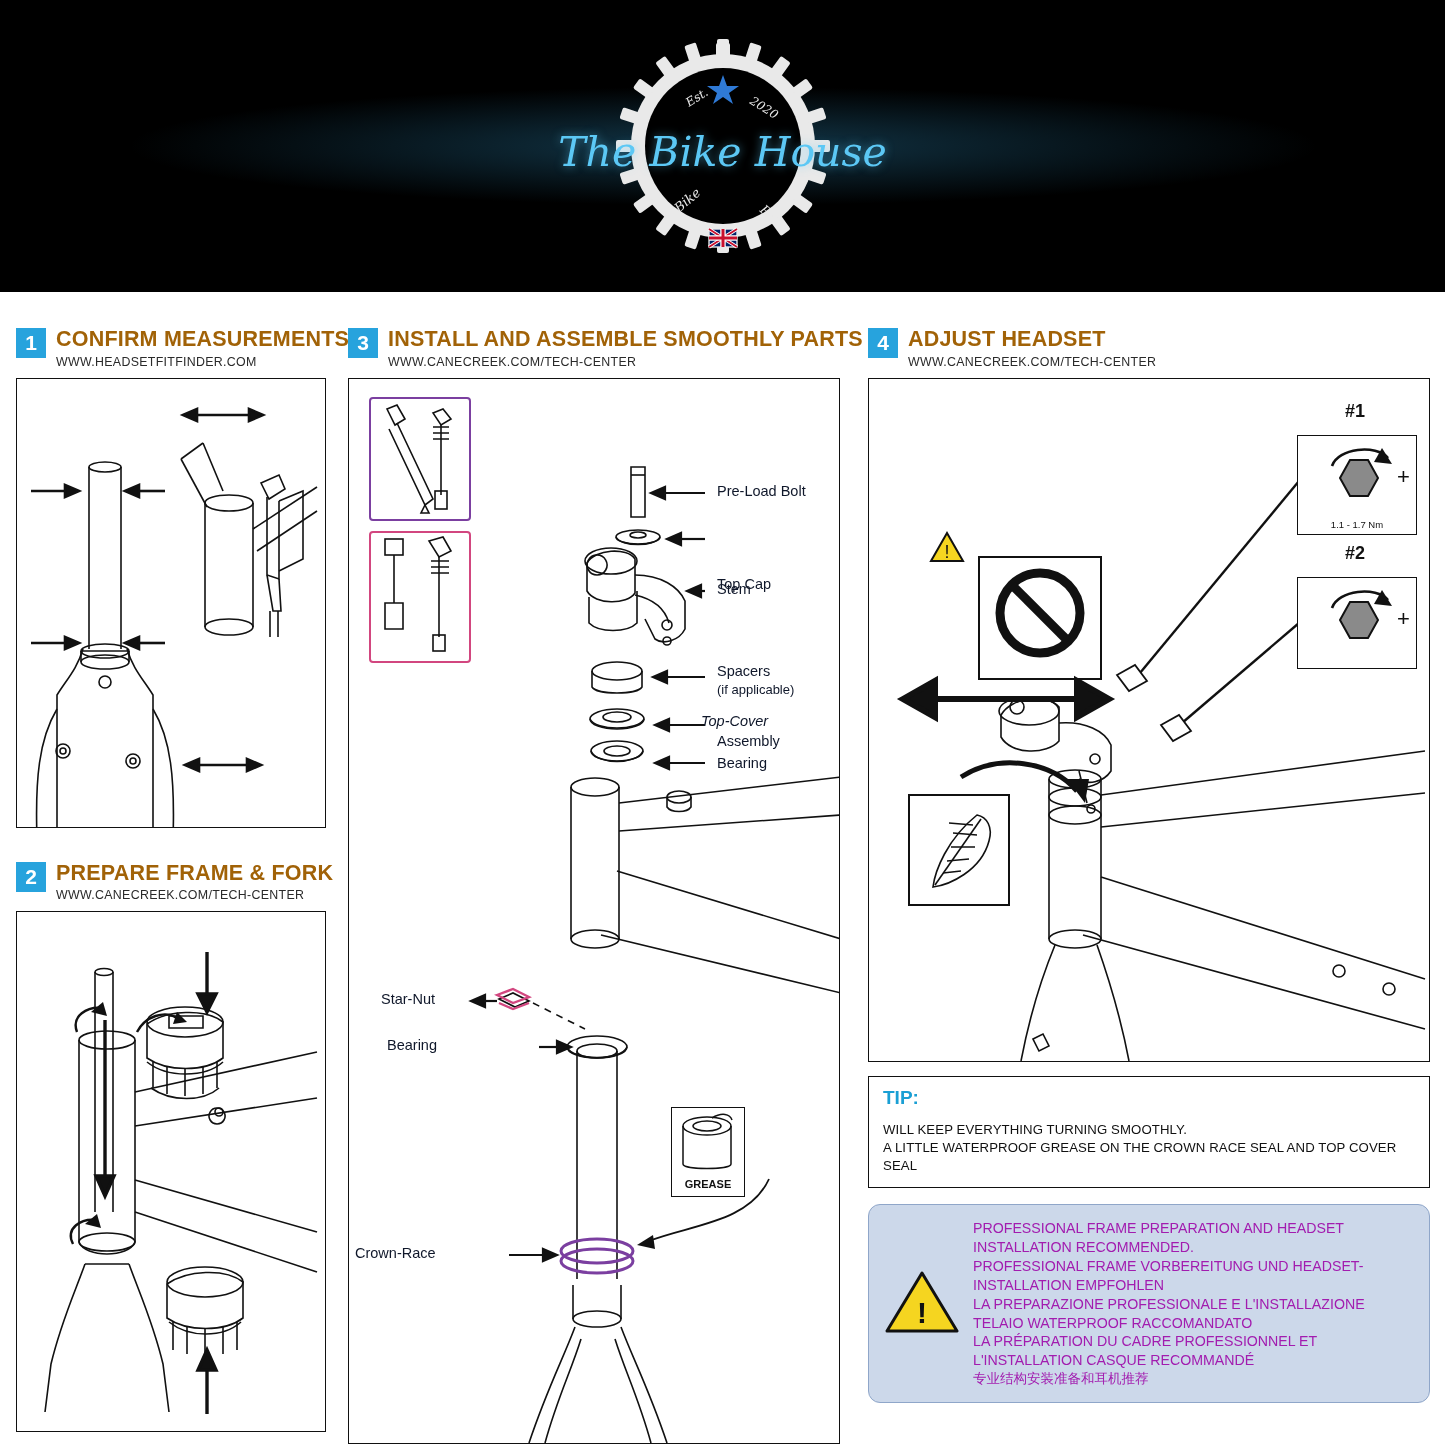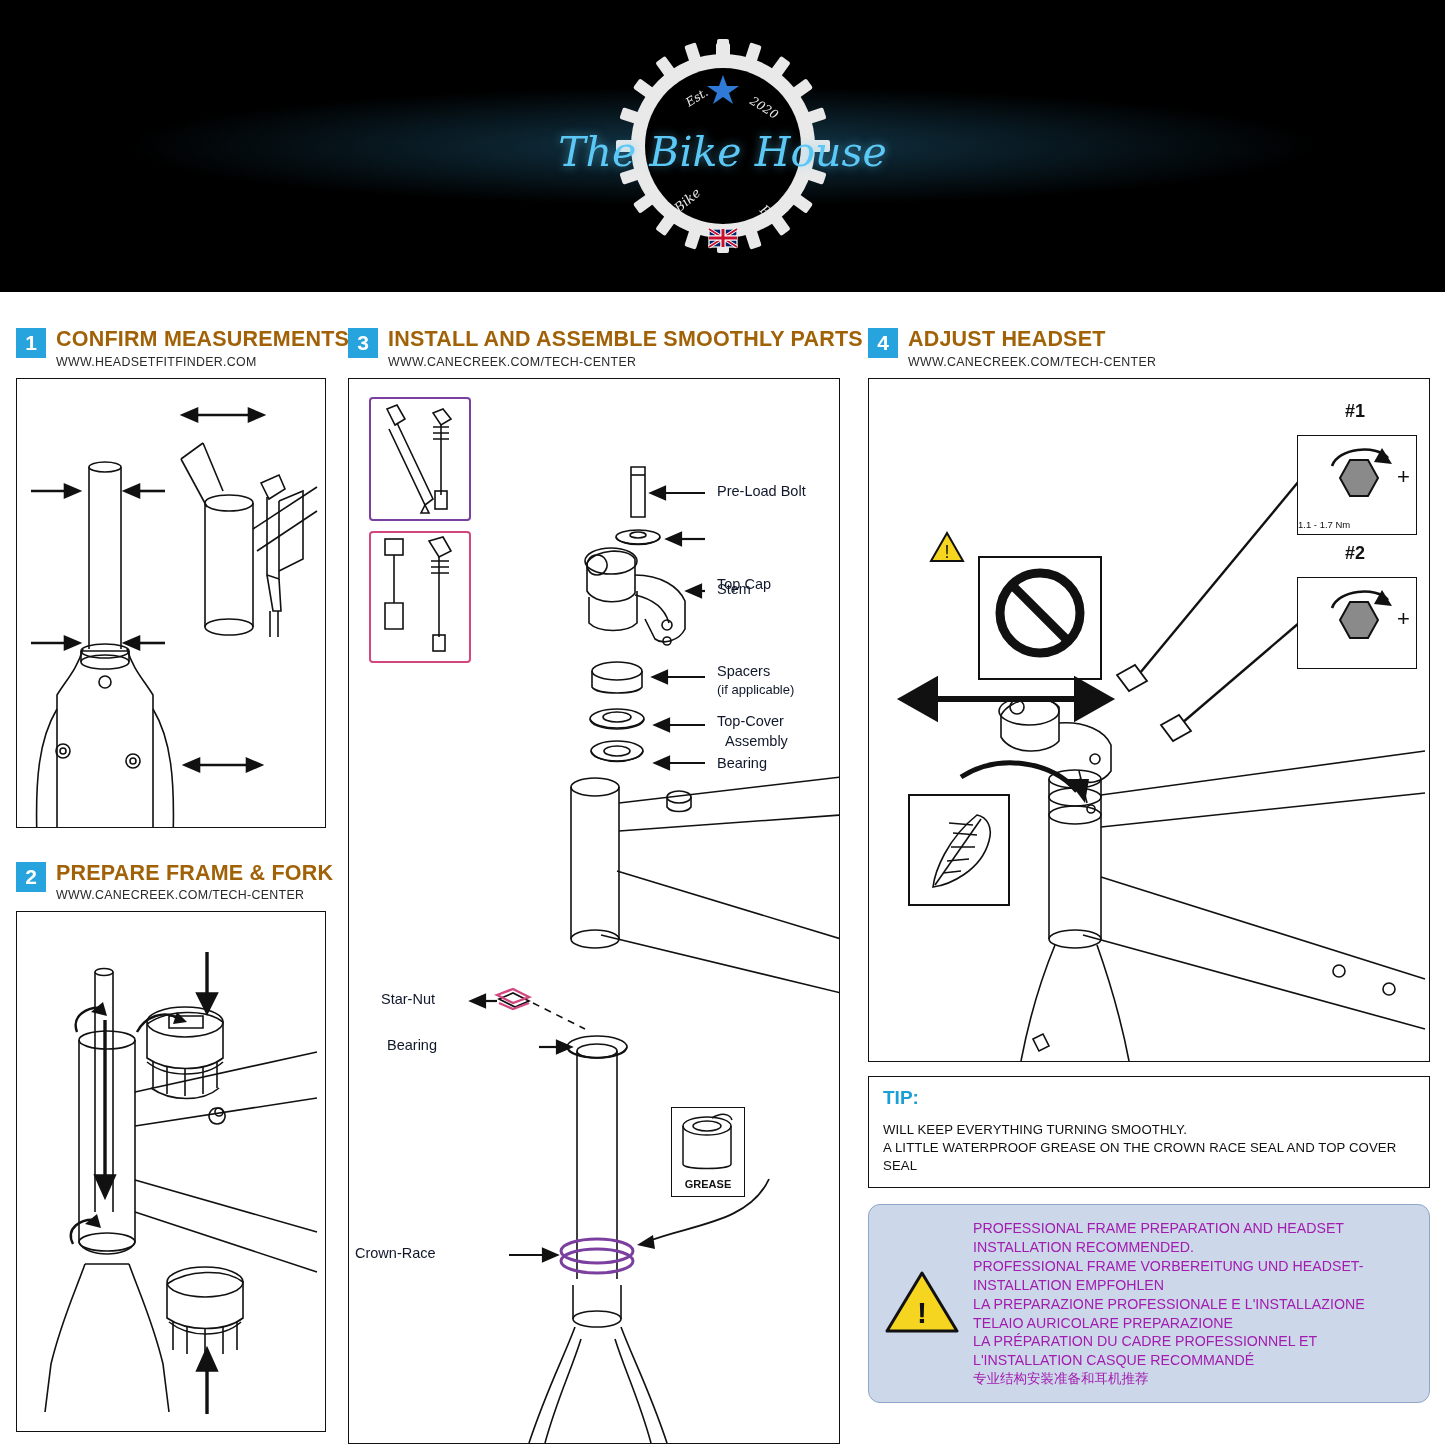--- a/index.html
+++ b/index.html
@@ -452,22 +452,22 @@
         <g fill="#111">
             <polygon points="288,866 304,856 306,870"></polygon>
           </g>
       </svg>
 
       <div class="lbl" style="left:368px;top:104px;">Pre-Load Bolt</div>
       <div class="lbl" style="left:368px;top:150px;margin-top:47px;">Top Cap</div>
       <div class="lbl" style="left:368px;top:202px;">Stem</div>
       <div class="lbl" style="left:368px;top:284px;">Spacers</div>
       <div class="lbl" style="left:368px;top:304px;font-size:13px;">(if applicable)</div>
-      <div class="lbl" style="left:368px;top:334px;">Top-Cover</div>
-      <div class="lbl" style="left:376px;top:354px;">Assembly</div>
+      <div class="lbl" style="left:352px;top:334px;font-style:italic;">Top-Cover</div>
+      <div class="lbl" style="left:368px;top:354px;">Assembly</div>
       <div class="lbl" style="left:368px;top:376px;">Bearing</div>
 
       <div class="lbl" style="left:32px;top:612px;">Star-Nut</div>
       <div class="lbl" style="left:38px;top:658px;">Bearing</div>
       <div class="lbl" style="left:6px;top:866px;">Crown-Race</div>
 
       <div class="greasebox" style="left:322px;top:728px;width:72px;height:88px;">
         <svg width="70" height="66" viewBox="0 0 70 66">
           <g stroke="#111" fill="none" stroke-width="1.5">
             <ellipse cx="35" cy="18" rx="24" ry="9"></ellipse>
@@ -565,21 +565,21 @@
         </g>
       </svg>
 
       <div style="position:absolute;left:428px;top:56px;width:118px;height:98px;border:1.6px solid #111;background:#fff;">
         <svg width="116" height="96" viewBox="0 0 116 96">
           <polygon points="52,24 70,24 80,42 70,60 52,60 42,42" fill="#8a8a8a" stroke="#111" stroke-width="2"></polygon>
           <path d="M34,30 C40,12 78,8 90,22" stroke="#111" stroke-width="2.6" fill="none"></path>
           <polygon points="94,28 84,12 76,26" fill="#111"></polygon>
           <text x="99" y="48" font-size="22" font-family="Liberation Sans, sans-serif" fill="#111">+</text>
         </svg>
-        <div style="position:absolute;left:0;bottom:4px;width:100%;font-size:9.5px;">1.1 - 1.7 Nm</div>
+        <div style="position:absolute;left:0;bottom:4px;width:100%;text-align:center;font-size:9.5px;">1.1 - 1.7 Nm</div>
       </div>
       <div style="position:absolute;left:476px;top:22px;font-size:18px;font-weight:bold;">#1</div>
 
       <div style="position:absolute;left:428px;top:198px;width:118px;height:90px;border:1.6px solid #111;background:#fff;">
         <svg width="116" height="88" viewBox="0 0 116 88">
           <polygon points="52,24 70,24 80,42 70,60 52,60 42,42" fill="#8a8a8a" stroke="#111" stroke-width="2"></polygon>
           <path d="M34,30 C40,12 78,8 90,22" stroke="#111" stroke-width="2.6" fill="none"></path>
           <polygon points="94,28 84,12 76,26" fill="#111"></polygon>
           <text x="99" y="48" font-size="22" font-family="Liberation Sans, sans-serif" fill="#111">+</text>
         </svg>
@@ -599,20 +599,20 @@
           <polygon points="37,4 72,62 2,62" fill="#f5d520" stroke="#111" stroke-width="3" stroke-linejoin="round"></polygon>
           <text x="37" y="54" font-size="30" font-weight="bold" text-anchor="middle" font-family="Liberation Sans, sans-serif" fill="#111">!</text>
         </svg>
       </div>
       <div class="warn-text">
         <div>PROFESSIONAL FRAME PREPARATION AND HEADSET</div>
         <div>INSTALLATION RECOMMENDED.</div>
         <div>PROFESSIONAL FRAME VORBEREITUNG UND HEADSET-</div>
         <div>INSTALLATION EMPFOHLEN</div>
         <div>LA PREPARAZIONE PROFESSIONALE E L'INSTALLAZIONE</div>
-        <div>TELAIO AURICOLARE PREPARAZIONE</div>
+        <div>TELAIO WATERPROOF RACCOMANDATO</div>
         <div>LA PRÉPARATION DU CADRE PROFESSIONNEL ET</div>
         <div>L'INSTALLATION CASQUE RECOMMANDÉ</div>
         <div class="cn">专业结构安装准备和耳机推荐</div>
       </div>
     </div>
   </div>
 </div>
 
 </body></html>

